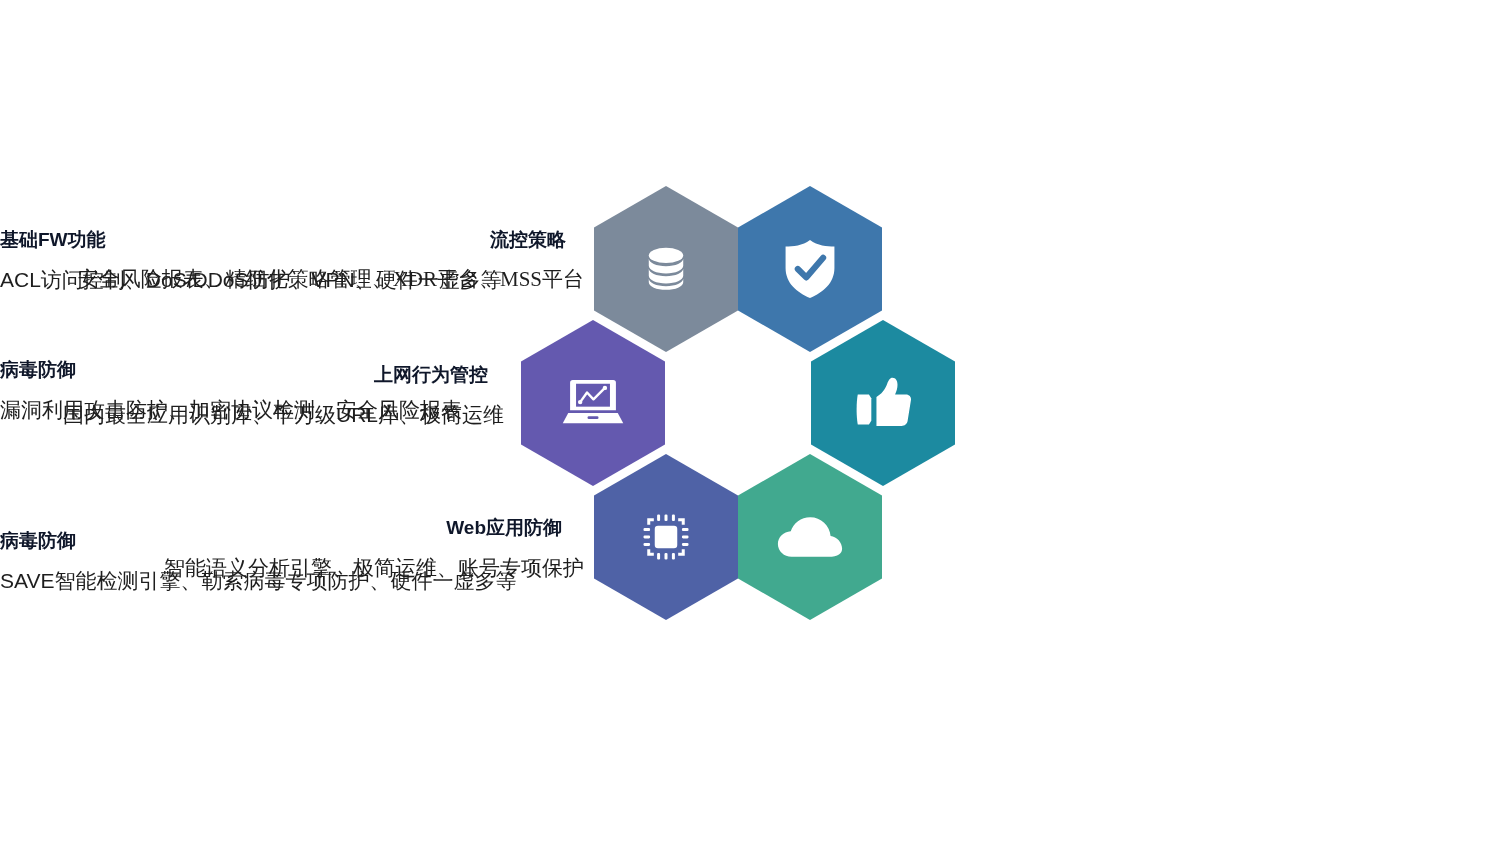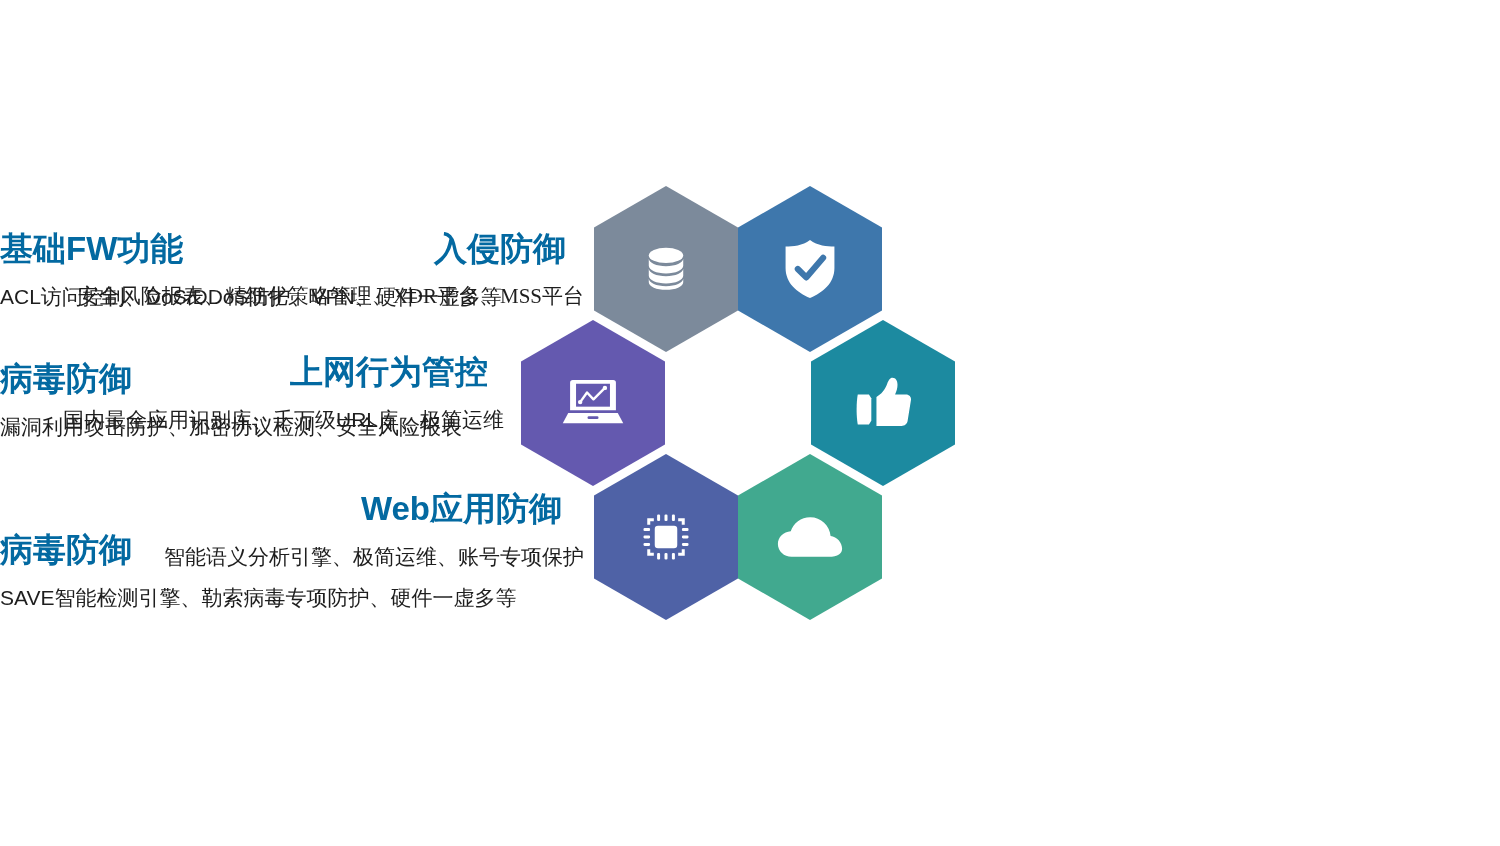--- a/index.html
+++ b/index.html
@@ -48,43 +48,43 @@
   .hex-mid-left     { left: 21px;  top: 150px; }
   .hex-mid-right    { left: 311px; top: 150px; }
   .hex-bot-left     { left: 94px;  top: 284px; }
   .hex-bot-right    { left: 238px; top: 284px; }
 
   
   .label {
     position: absolute;
   }
   .label .title {
-    font-size: 33px;
+    font-size: 19px;
     font-weight: bold;
     line-height: 1.25;
     white-space: nowrap;
-    color: #0369a1;
+    color: #0f172a;
   }
   .label .desc {
     font-size: 21px;
     font-weight: normal;
     line-height: 1.3;
     white-space: nowrap;
     color: #1e1e1e;
     margin-top: 14px;
   }
   .label.right { text-align: left; left: 0; }
   .label.left  { text-align: right; }
 
   
   .lbl-ops      { right: 934px; top: 228px; text-align: right; }
   .lbl-ops .desc{ margin-right: -18px; font-family: Liberation Serif, serif; }
-  .lbl-web-ctl  { right: 1012px; top: 351px; text-align: right; }
+  .lbl-web-ctl  { right: 1012px; top: 363px; text-align: right; }
   .lbl-web-ctl .desc { margin-right: -16px; }
-  .lbl-waf      { right: 938px; top: 488px; text-align: right; }
+  .lbl-waf      { right: 938px; top: 516px; text-align: right; }
   .lbl-waf .desc{ margin-right: -22px; }
 
   
   .lbl-fw       { left: 919px; top: 228px; }
   .lbl-ips      { left: 997px; top: 358px; }
   .lbl-av       { left: 919px; top: 484px; margin-top: 45px; }
 </style>
 </head>
 <body style="background: rgb(255, 255, 255);">
 
@@ -176,21 +176,21 @@
     <div class="hex hex-bot-right" id="hex-antivirus" style="background: rgb(65, 169, 143);">
       <span>
         <svg width="68" height="48" viewBox="0 0 72 50" aria-hidden="true">
           <path fill="#ffffff" d="M55.5 46 H16.5 C8.5 46 2 39.9 2 32.4 2 25.2 8 19.3 15.6 18.9 18.3 10.4 26.5 4 36.2 4 47.6 4 57 12.7 57.8 23.9 64.6 24.9 70 30.6 70 37.4 70 42.1 66 46 55.5 46 z"></path>
         </svg>
       </span>
     </div>
   </div>
 
   <div class="label left lbl-ops">
-    <div class="title">入侵防御</div>
+    <div class="title">流控策略</div>
     <div class="desc">安全风险报表、精细化策略管理、XDR平台、MSS平台</div>
   </div>
 
   <div class="label right lbl-fw">
     <div class="title">基础FW功能</div>
     <div class="desc">ACL访问控制、DoS/DDoS防护、VPN、硬件一虚多等</div>
   </div>
 
   <div class="label left lbl-web-ctl">
     <div class="title">上网行为管控</div>

